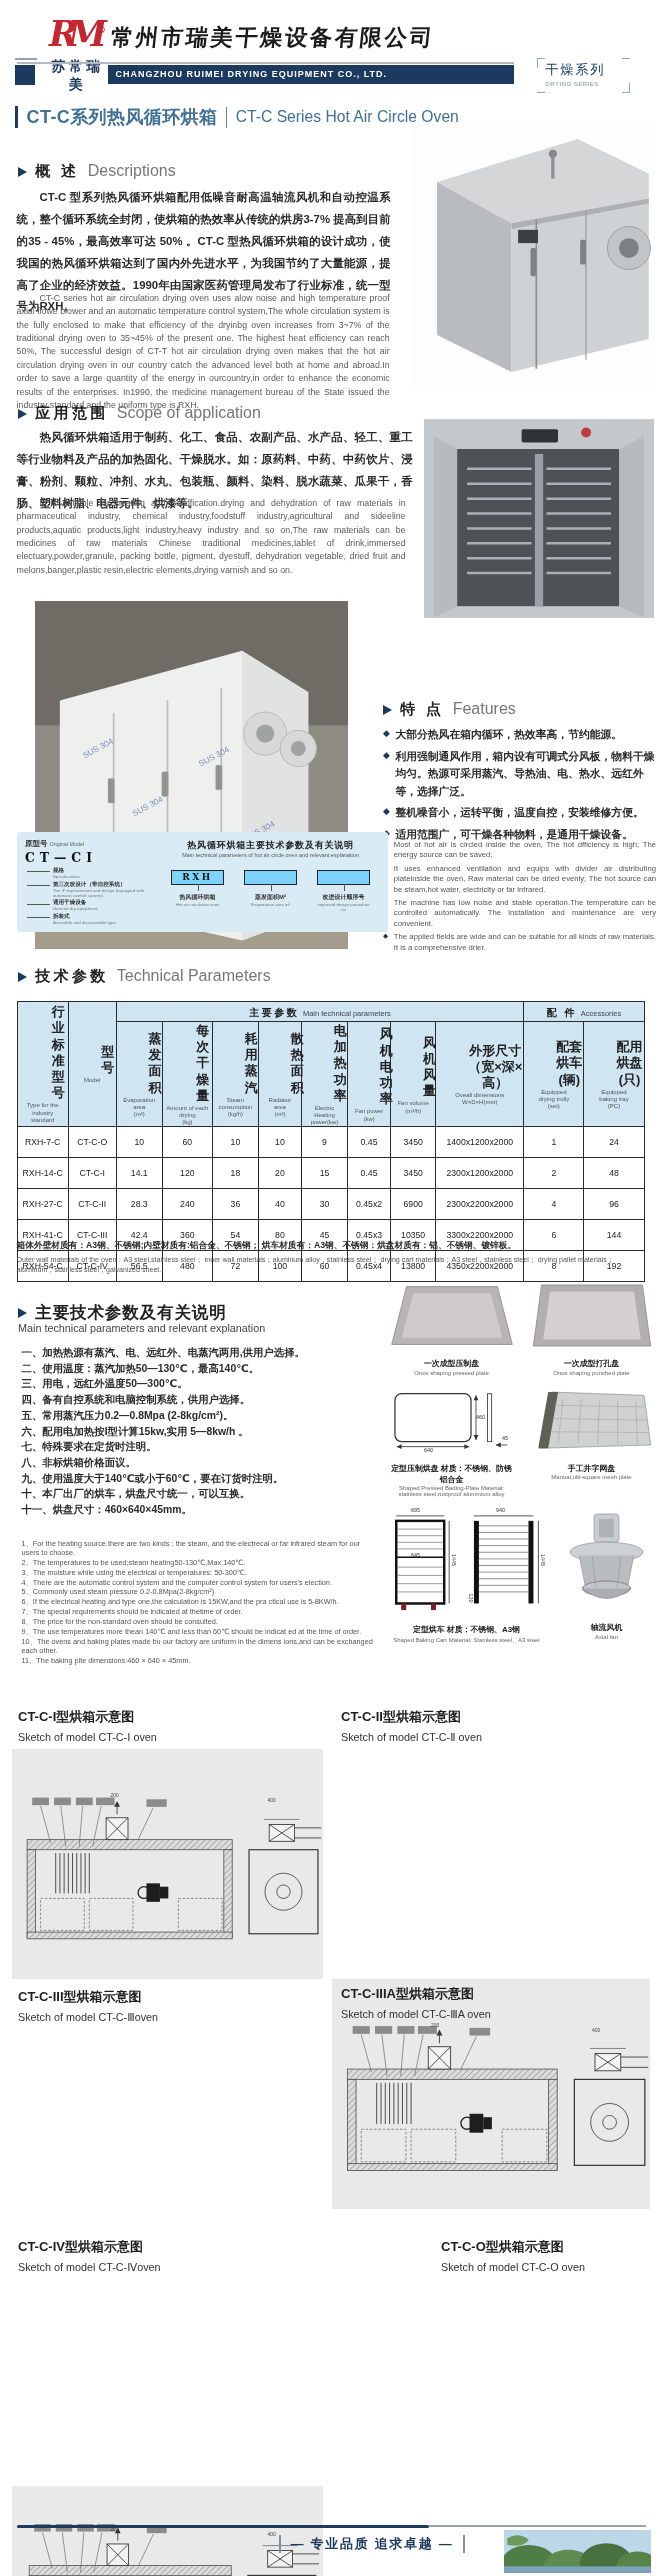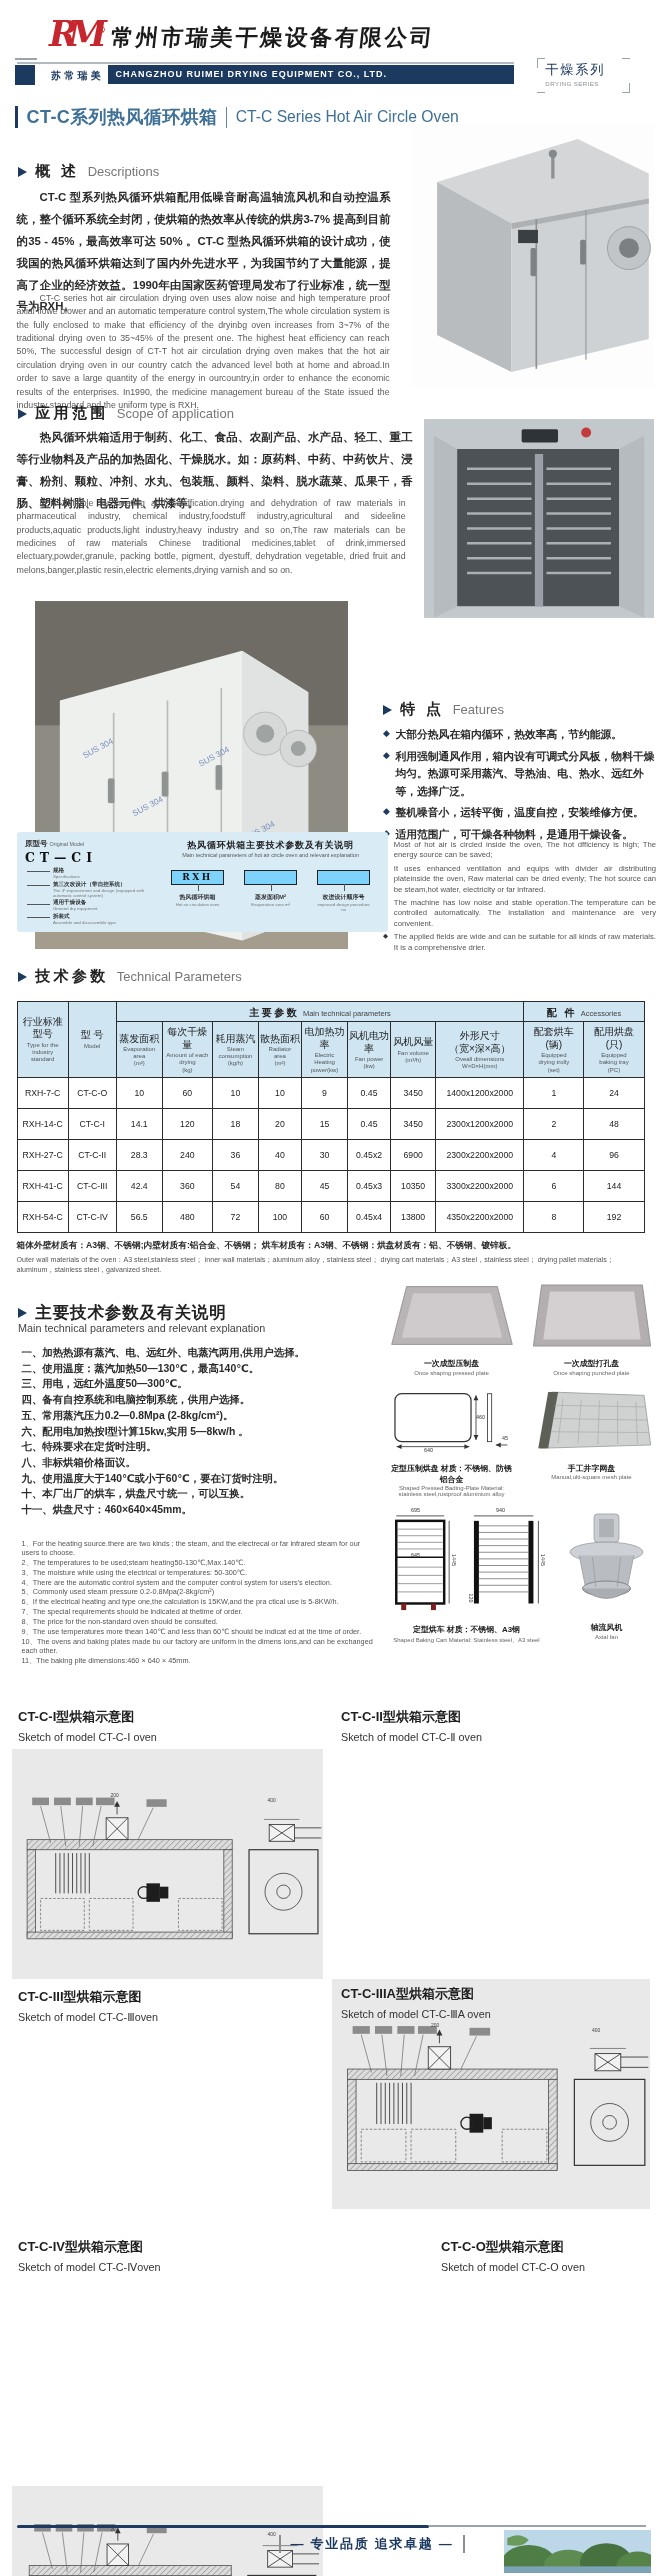--- a/index.html
+++ b/index.html
@@ -6,42 +6,42 @@
   body{background:#fff;font-family:"Liberation Sans","DejaVu Sans",sans-serif;}
   #canvas{position:relative;width:663px;height:2576px;margin:0 auto;background:#fff;overflow:hidden;}
   .abs{position:absolute;}
   .pre{white-space:pre-line;}
   
   .hdr-sq-line{top:58px;left:15px;width:21.5px;height:1.7px;background:#9aa2aa;}
   .hdr-sq{top:65px;left:15px;width:20px;height:20px;background:#1c3a60;}
   .logo{top:11.6px;left:46px;width:63px;text-align:center;}
   .logo-mono{font-family:"DejaVu Serif",serif;font-style:italic;font-weight:bold;font-size:35px;color:#c6272e;line-height:36px;letter-spacing:-10px;}
   .logo-reg{font-size:9px;color:#c6272e;vertical-align:super;letter-spacing:0;}
-  .logo-sub{font-size:10px;color:#1c3a60;font-weight:bold;letter-spacing:3.3px;margin-top:18px;}
+  .logo-sub{font-size:14px;color:#1c3a60;font-weight:bold;letter-spacing:3.3px;margin-top:7px;}
   .company-zh{top:21.5px;left:111px;font-family:"DejaVu Serif",serif;font-weight:bold;font-size:22.4px;color:#1b1b1b;letter-spacing:2.5px;transform:skewX(-6deg);}
   .hdr-grayline{top:62px;left:16.6px;width:497px;height:1.7px;background:#b3b9bf;}
   .hdr-bar{top:65px;left:108px;width:406px;height:19px;background:#1c3a60;color:#fff;font-size:9px;font-weight:bold;letter-spacing:1px;line-height:19px;padding-left:7.5px;}
   .series{top:58px;left:537px;width:93px;height:35px;padding:3.3px 8.3px;}
   .series-zh{font-size:13.3px;color:#1c3a60;letter-spacing:1.7px;}
   .series-en{font-size:6.2px;color:#8a8f94;letter-spacing:0.4px;margin-top:0.8px;}
   .corner-tl{position:absolute;top:0;left:0;width:8.3px;height:10px;border-left:1.7px solid #9aa2aa;border-top:1.7px solid #9aa2aa;}
   .corner-br{position:absolute;bottom:0;right:0;width:8.3px;height:10px;border-right:1.7px solid #9aa2aa;border-bottom:1.7px solid #9aa2aa;}
   .corner-tr{position:absolute;top:0;right:0;width:8.3px;height:3.3px;border-top:1.7px solid #9aa2aa;}
   .corner-bl{position:absolute;bottom:0;left:0;width:8.3px;height:3.3px;border-bottom:1.7px solid #9aa2aa;}
   
   .titlebar{top:105px;left:15px;display:flex;align-items:center;gap:8.3px;}
   .tbar{width:3.3px;height:22.4px;background:#1c3a60;}
   .tbar2{width:1.7px;height:21px;background:#5d87a5;}
   .title-zh{font-size:18px;font-weight:bold;color:#3f7096;letter-spacing:0.4px;}
   .title-en{font-size:15.7px;color:#3f7096;}
   
   .sechead{display:flex;align-items:baseline;gap:8.3px;}
   .tri{width:0;height:0;border-left:9px solid #1c3a60;border-top:5.8px solid transparent;border-bottom:5.8px solid transparent;align-self:center;}
   .sechead-zh{font-size:15px;font-weight:bold;color:#222;letter-spacing:3.3px;}
-  .sechead-en{font-size:13px;color:#777;text-align:right;}
+  .sechead-en{font-size:16px;color:#777;text-align:right;}
   .zhp{font-size:11.4px;font-weight:600;color:#2b2b2b;line-height:1.92;text-align:justify;}
   .zhp .ind,.enp .ind{display:inline-block;width:23px;}
   .enp{font-size:8.8px;color:#5a5a5a;line-height:1.52;text-align:justify;}
   
   .ph{overflow:hidden;}
   
   .feat-zh{font-size:10.8px;font-weight:600;color:#2b2b2b;line-height:1.62;margin-bottom:4.1px;position:relative;padding-left:12.4px;}
   .feat-zh::before{content:"◆";position:absolute;left:0;top:0;color:#1c3a60;font-size:9px;}
   .feat-en{font-size:7.7px;color:#555;line-height:1.34;margin-bottom:3.3px;position:relative;padding-left:10.8px;text-align:justify;}
   .feat-en::before{content:"◆";position:absolute;left:0;top:0;color:#333;font-size:6.6px;}
@@ -63,21 +63,21 @@
   .mb-boxed{border:1.2px solid #222;background:#7dd3fc;height:15px;line-height:12.4px;font-family:"DejaVu Serif",serif;font-weight:bold;font-size:9px;letter-spacing:2.5px;color:#111;position:relative;}
   .mb-boxed::after{content:"";position:absolute;left:50%;bottom:-6.6px;width:0.8px;height:6.6px;background:#555;}
   .mb-lab-zh{font-size:6px;font-weight:bold;color:#333;margin-top:8.3px;}
   .mb-lab-en{font-size:4.3px;color:#777;}
   
   table.tp{border-collapse:collapse;table-layout:fixed;width:628px;}
   table.tp td{border:0.8px solid #2b2b2b;text-align:center;vertical-align:middle;padding:0.8px;}
   .th{background:#cfe5f2;}
   .g-zh{font-size:10px;font-weight:bold;letter-spacing:2.5px;color:#222;}
   .g-en{font-size:7.5px;color:#444;}
-  .c-zh{font-size:10px;font-weight:normal;color:#222;line-height:1.25;}
+  .c-zh{font-size:13px;font-weight:bold;color:#222;line-height:1.25;padding-left:31px;}
   .c-en{font-size:6px;color:#555;line-height:1.2;margin-top:0.8px;}
   .c-un{font-size:6px;color:#555;}
   .d{font-size:8.7px;color:#222;height:31px;}
   .tnote-zh{font-size:8.7px;font-weight:bold;color:#2b2b2b;line-height:1.5;}
   .tnote-en{font-size:7.1px;color:#555;line-height:1.45;margin-top:2.5px;}
   
   .exp-h-zh{font-size:16.6px;font-weight:bold;color:#222;letter-spacing:0.8px;}
   .exp-h-en{font-size:10.8px;color:#444;margin-top:5px;}
   .exp-zh{font-size:10.4px;font-weight:600;color:#2b2b2b;line-height:15.7px;}
   .exp-en{font-size:7.3px;color:#555;line-height:1.24;margin-bottom:0.8px;}

